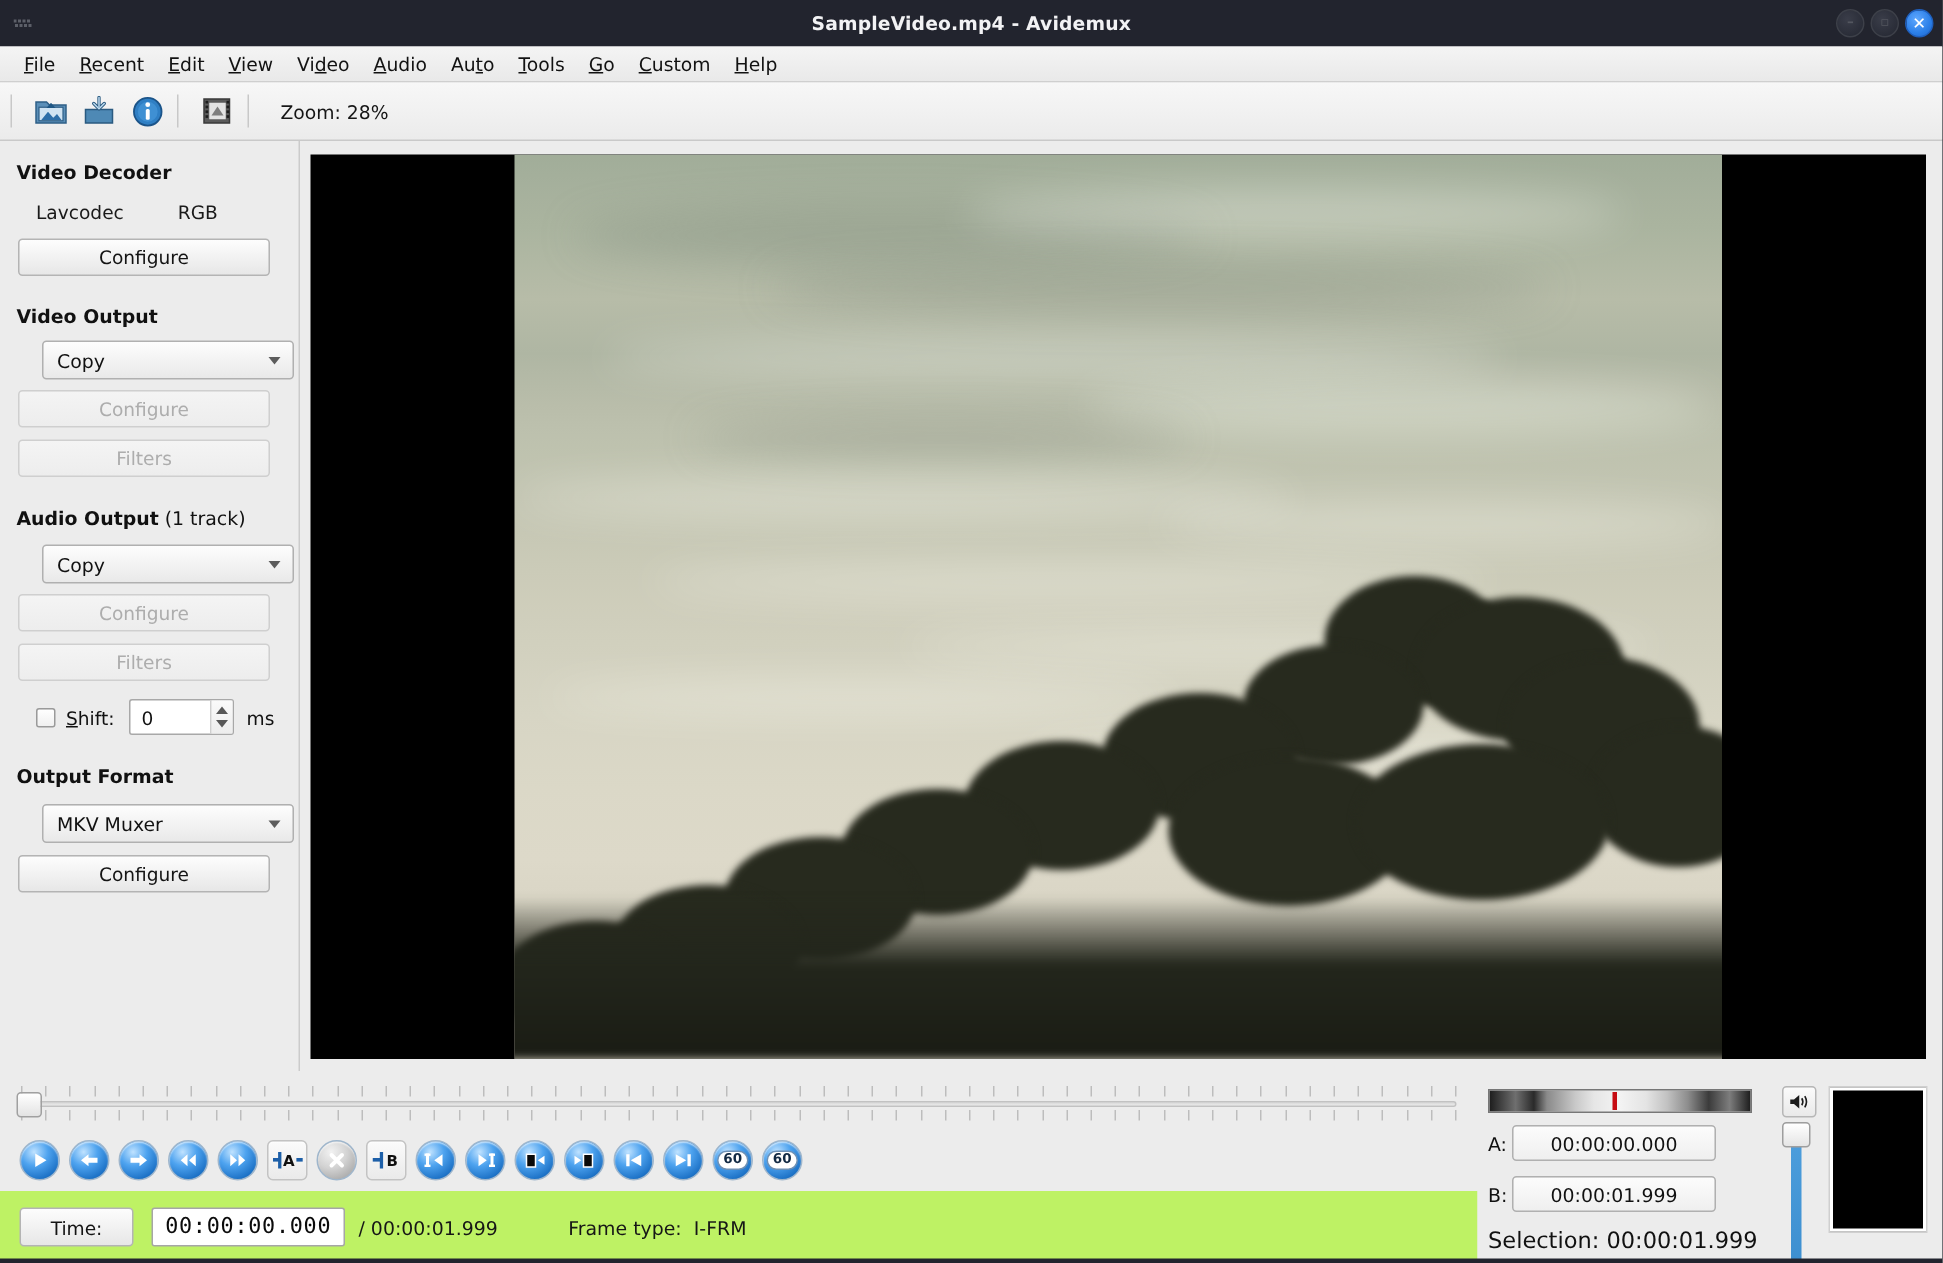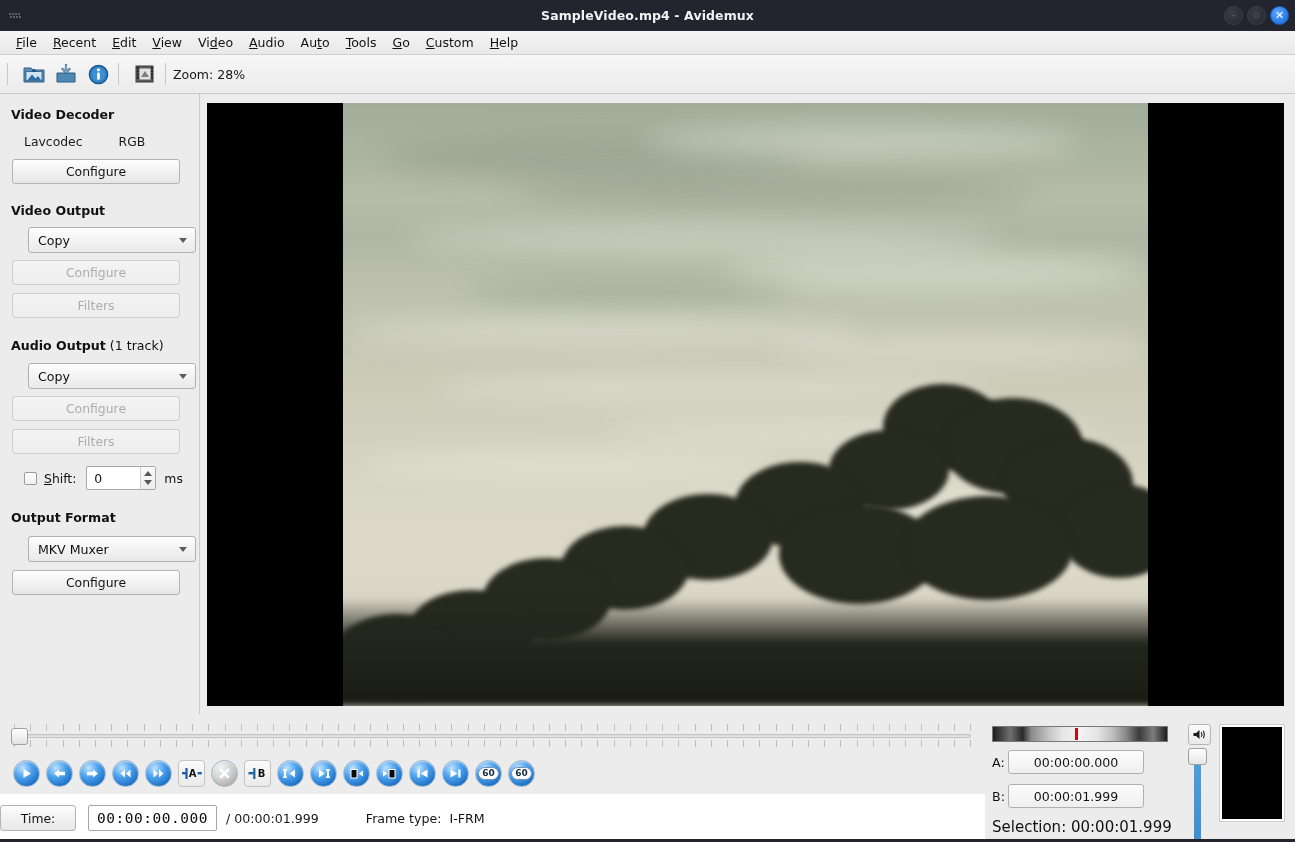--- a/index.html
+++ b/index.html
@@ -75,21 +75,21 @@
   }
   .tb-sep {
     width: 1px; height: 22px; background: #c8c8c8; margin: 0 7px;
   }
   .tbar-icon {
     width: 26px; height: 26px; margin-left: 6px;
     display: flex; align-items: center; justify-content: center;
     border-radius: 3px; cursor: default;
   }
   .zoom-label {
-    font-size: 12.5px; color: #161616;
+    margin-left: 14px; font-size: 12.5px; color: #161616;
   }
 
   
   .sidebar {
     position: absolute; left: 0; top: 94px; width: 200px; height: 620px;
     background: #ececec;
     border-right: 1px solid #cbcbcb;
     padding: 0;
   }
   .sect-title {
@@ -257,22 +257,22 @@
   .tbtn svg { display: block; }
   .tbtn .num {
     font-size: 9px; font-weight: bold; color: #132a44;
     background: #fff; border-radius: 7px; padding: 0 3px;
     line-height: 11px; border: 1px solid #6d90b5;
   }
 
   
   .timerow {
     position: absolute; left: 0; top: 794px; width: 985px; height: 48px;
-    display: flex; align-items: center; 
-    background: #ffffff;
+    display: flex; align-items: center; padding-left: 13px;
+    background: #bef264;
   }
   .time-btn {
     width: 76px; height: 26px;
     background: linear-gradient(#fdfdfd, #e7e7e7);
     border: 1px solid #b4b4b4; border-radius: 3px;
     font-size: 12.4px; color: #141414;
     display: flex; align-items: center; justify-content: center;
     cursor: default;
   }
   .time-field {

